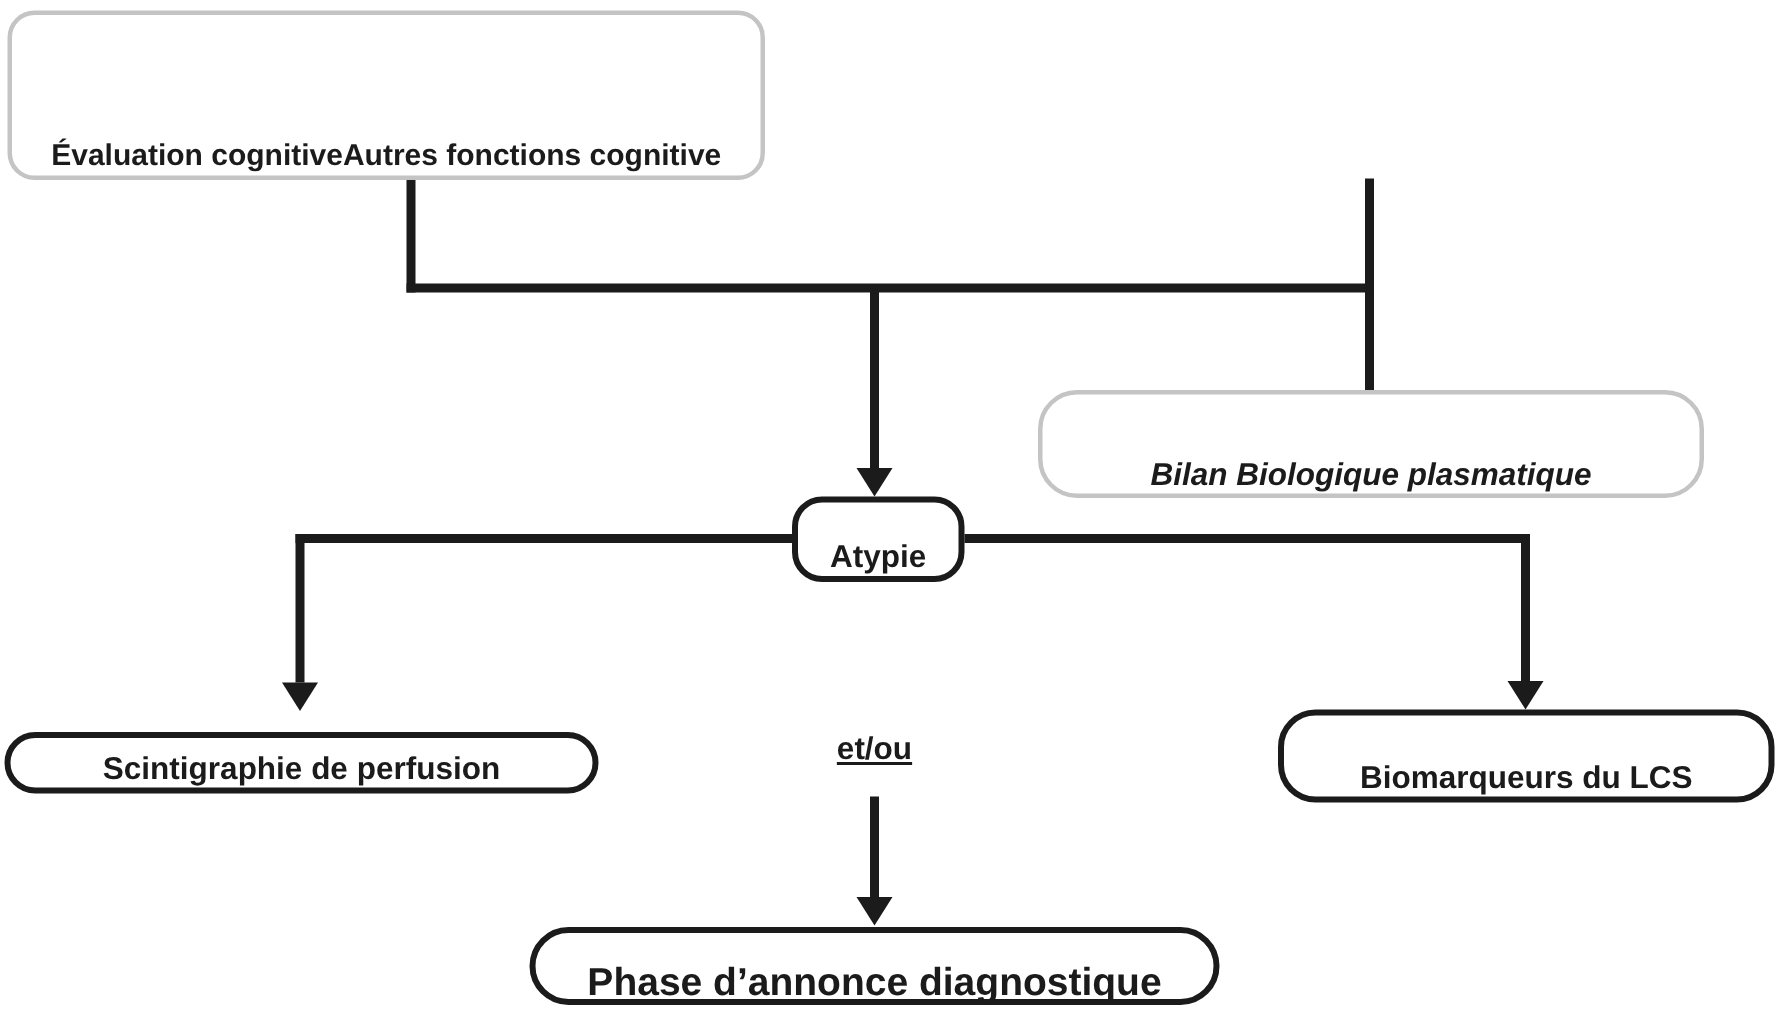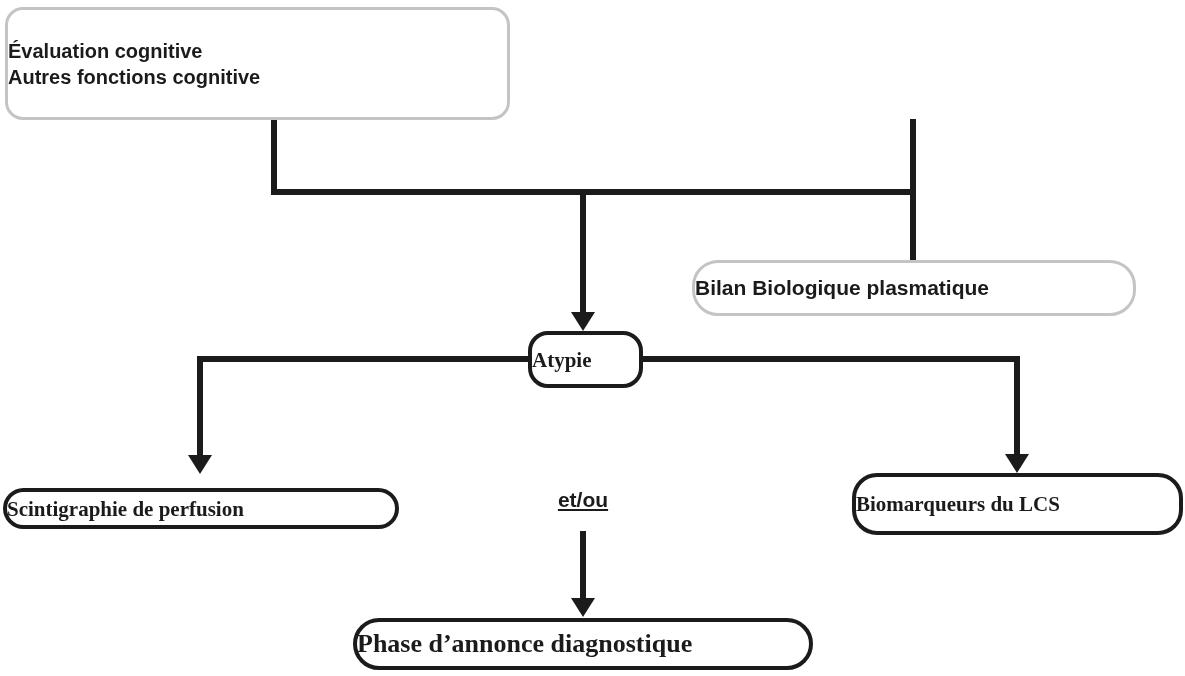--- a/index.html
+++ b/index.html
@@ -20,29 +20,29 @@
     width: 1185px;
     height: 676px;
     background: var(--background);
     color: var(--text);
     font-weight: 700;
     overflow: hidden;
   }
   .node {
     position: absolute;
     display: flex;
-    flex-direction: column;
-    align-items: flex-start;
+    flex-direction: row;
+    align-items: flex-end;
     justify-content: center;
     text-align: center;
     background: var(--background);
     z-index: 2;
   }
   .node.gray  { border: 3px solid var(--gray-border); }
-  .node.black { border: 4px solid var(--black-border); font-family: Liberation Serif, serif; }
+  .node.black { border: 4px solid var(--black-border); }
   .node .tline { display: block; white-space: nowrap; }
   .fs-top    { font-size: 20px; line-height: 26px; }
   .fs-label  { font-size: 21px; line-height: 24px; }
   .fs-phase  { font-size: 26px; line-height: 24px; }
   .vline, .hline {
     position: absolute;
     background: var(--line);
     z-index: 1;
   }
   .arrowhead {
@@ -73,21 +73,21 @@
 
   <div class="vline" style="left:271px; top:119px; width:6px; height:76px;"></div>
 
   <div class="vline" style="left:910px; top:119px; width:6px; height:142px;"></div>
 
   <div class="hline" style="left:271px; top:189px; width:645px; height:6px;"></div>
 
   <div class="vline" style="left:580px; top:192px; width:6px; height:120px;"></div>
   <div class="arrowhead" style="left:571px; top:312px;"></div>
 
-  <div class="node gray fs-label" style="left:692px; top:260px; width:444px; height:56px; border-radius:26px;">
+  <div class="node gray fs-label" style="left:692px; top:260px; width:444px; height:72px; border-radius:26px;font-style:italic;">
     <span class="tline">Bilan Biologique plasmatique</span>
   </div>
 
   <div class="node black fs-label" style="left:528px; top:331px; width:115px; height:57px; border-radius:20px;">
     <span class="tline">Atypie</span>
   </div>
 
   <div class="hline" style="left:197px; top:356px; width:331px; height:6px;"></div>
   <div class="vline" style="left:197px; top:356px; width:6px; height:99px;"></div>
   <div class="arrowhead" style="left:188px; top:455px;"></div>

